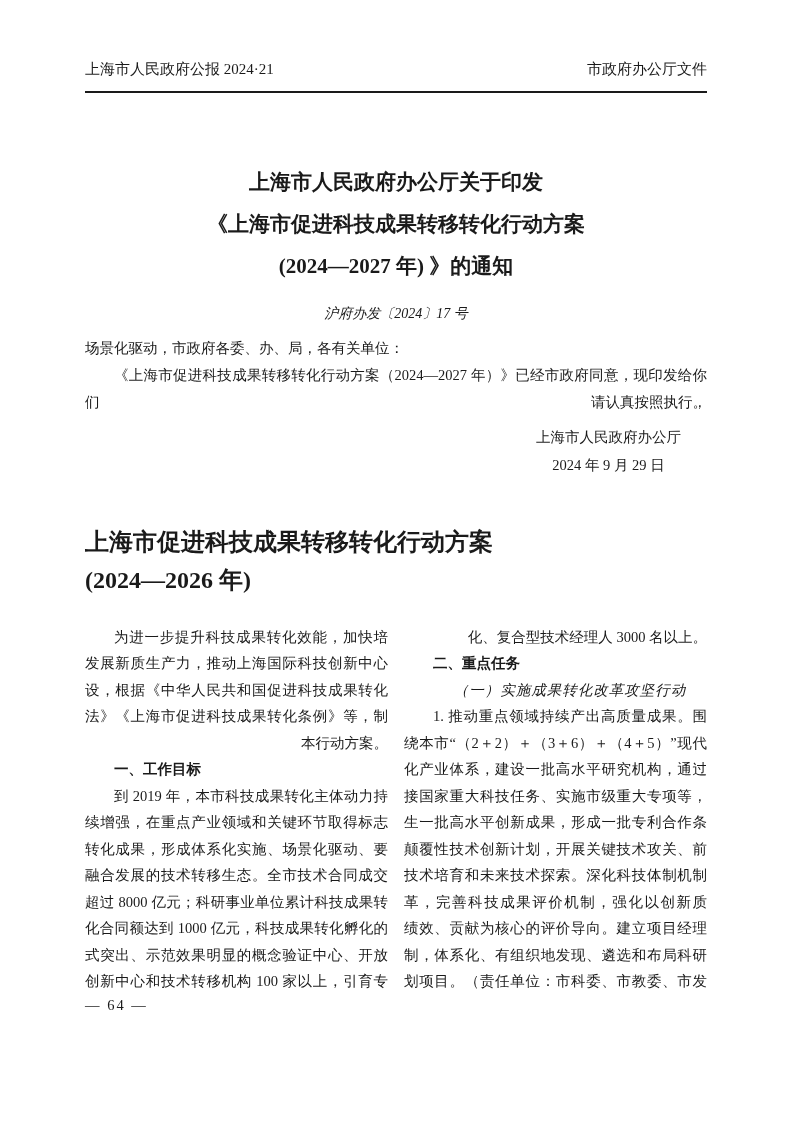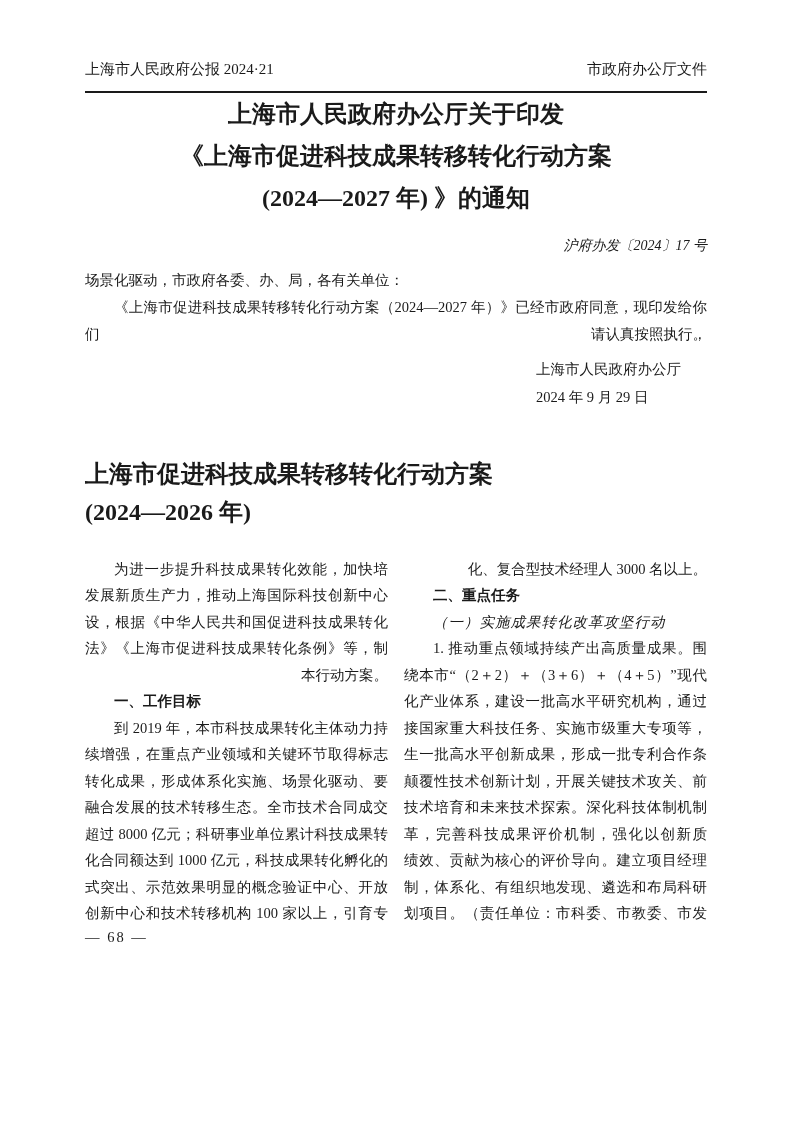--- a/index.html
+++ b/index.html
@@ -25,40 +25,41 @@
     font-size: 15px;
     height: 79px;
   }
   .header-rule {
     margin-top: 12px;
     height: 2px;
     background: #1a1a1a;
   }
 
   
-  .notice-title { text-align: center; font-weight: bold; font-size: 24px; }
+  .notice-title { margin-top: 68px; text-align: center; font-weight: bold; font-size: 21px; }
   .notice-title > div { line-height: 42px; }
 
   .doc-number {
     margin-top: 16px;
-    text-align: right;
+    text-align: center;
     font-size: 14px;
     font-style: italic;
     line-height: 22px;
   }
 
   .salutation { margin-top: 10px; font-size: 14.5px; line-height: 26.5px; }
 
   .notice-body > div { font-size: 14.5px; line-height: 27.5px; height: 27.5px; }
 
   .sign-block {
     width: fit-content;
     margin-left: auto;
     margin-right: 26px;
     margin-top: 6px;
+    text-align: center;
     font-size: 14.5px;
   }
   .sign-block > div { line-height: 28px; }
 
   
   .plan-title { margin-top: 44px; font-weight: bold; font-size: 24px; }
   .plan-title > div { line-height: 38px; }
 
   
   .columns {
@@ -78,21 +79,21 @@
   }
   .st-body { text-align: justify; text-align-last: justify; }
   .st-body-indent { text-align: justify; text-align-last: justify; text-indent: 2em; }
   .st-body-end { text-align: right; }
   .st-h {
     font-weight: bold;
     font-family: "Liberation Sans", "DejaVu Sans", sans-serif;
     text-indent: 2em;
     text-align: left;
   }
-  .st-sub { font-style: italic; text-indent: 2em; text-align: left; letter-spacing: 1px; }
+  .st-sub { font-style: italic; text-indent: 2em; text-align: center; letter-spacing: 1px; }
 
   
   .footer { margin-top: 0px; font-size: 14.5px; line-height: 20px; letter-spacing: 2px; }
 </style>
 </head>
 <body>
 
 <div class="page">
   <div class="content">
 
@@ -155,16 +156,16 @@
           <div class="st-body">生一批高水平创新成果，形成一批专利合作条约</div>
           <div class="st-body">颠覆性技术创新计划，开展关键技术攻关、前沿</div>
           <div class="st-body">技术培育和未来技术探索。深化科技体制机制改</div>
           <div class="st-body">革，完善科技成果评价机制，强化以创新质量、</div>
           <div class="st-body">绩效、贡献为核心的评价导向。建立项目经理人</div>
           <div class="st-body">制，体系化、有组织地发现、遴选和布局科研计</div>
           <div class="st-body">划项目。（责任单位：市科委、市教委、市发展</div>
         </div>
     </div>
 
-    <div class="footer">— 68 —</div>
+    <div class="footer">— 64 —</div>
 
   </div>
 </div>
 
 </body></html>

